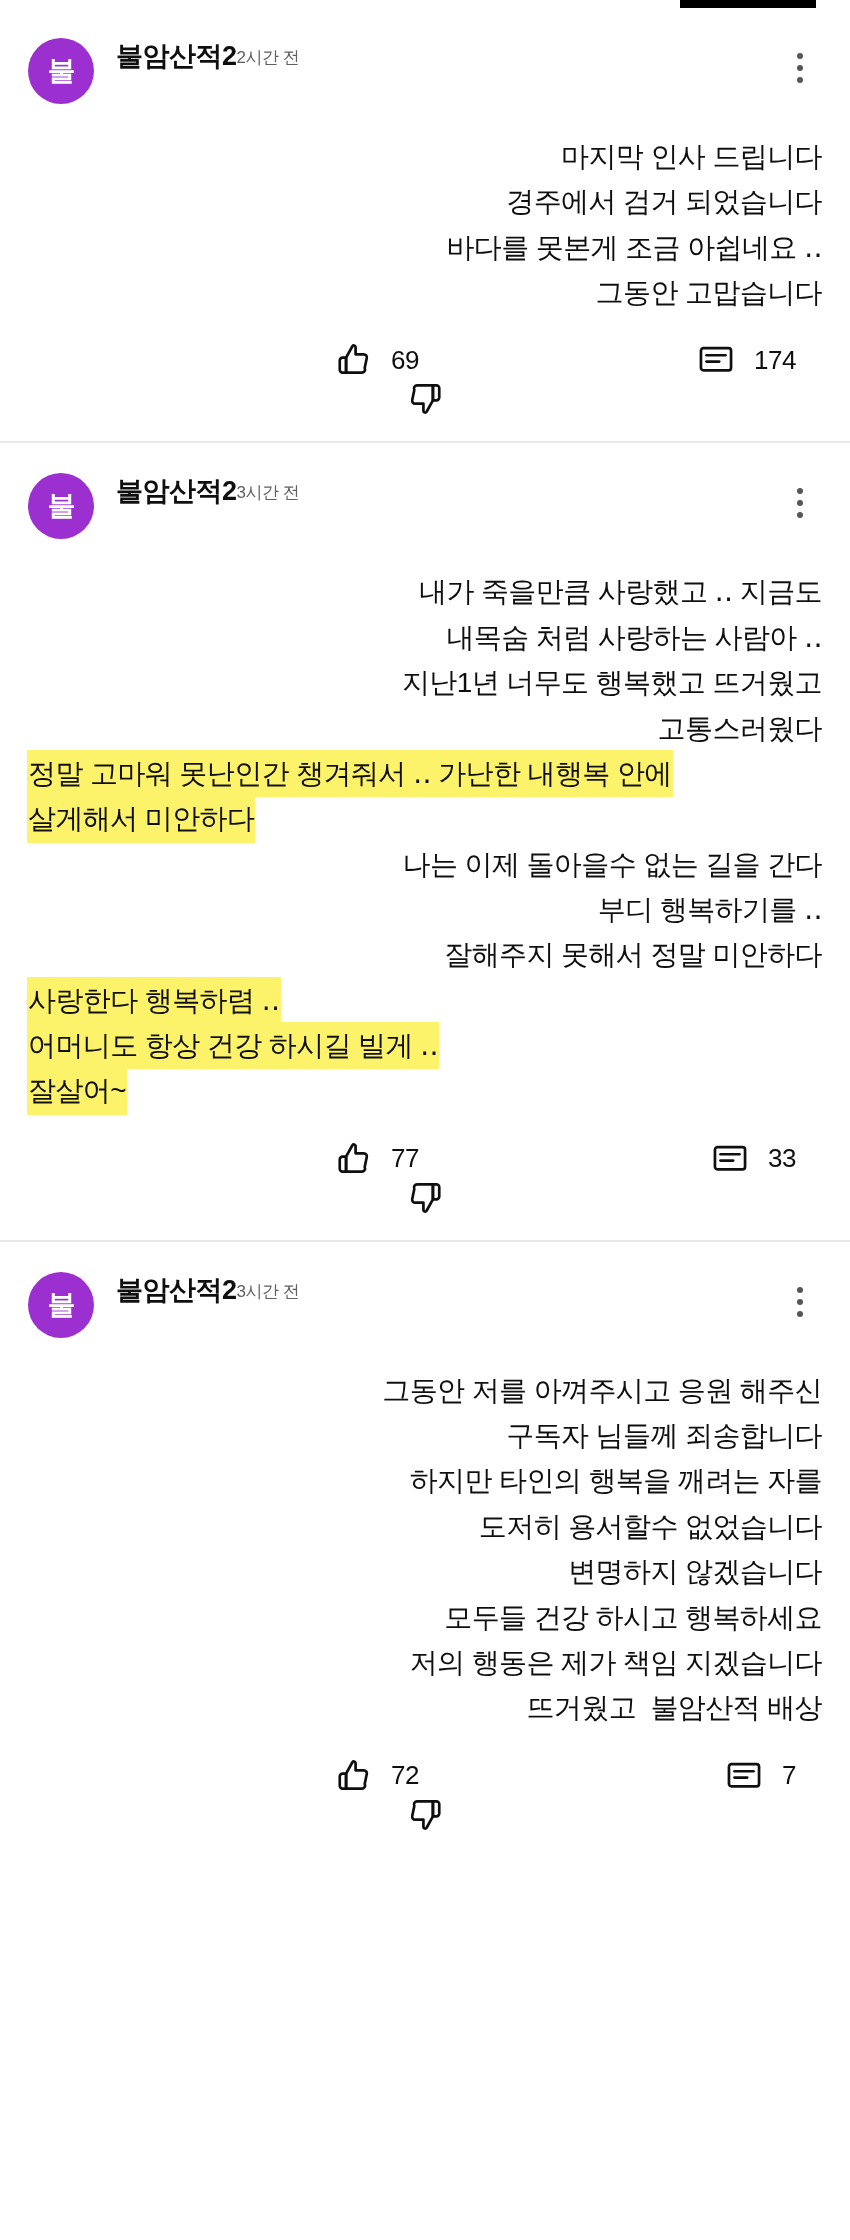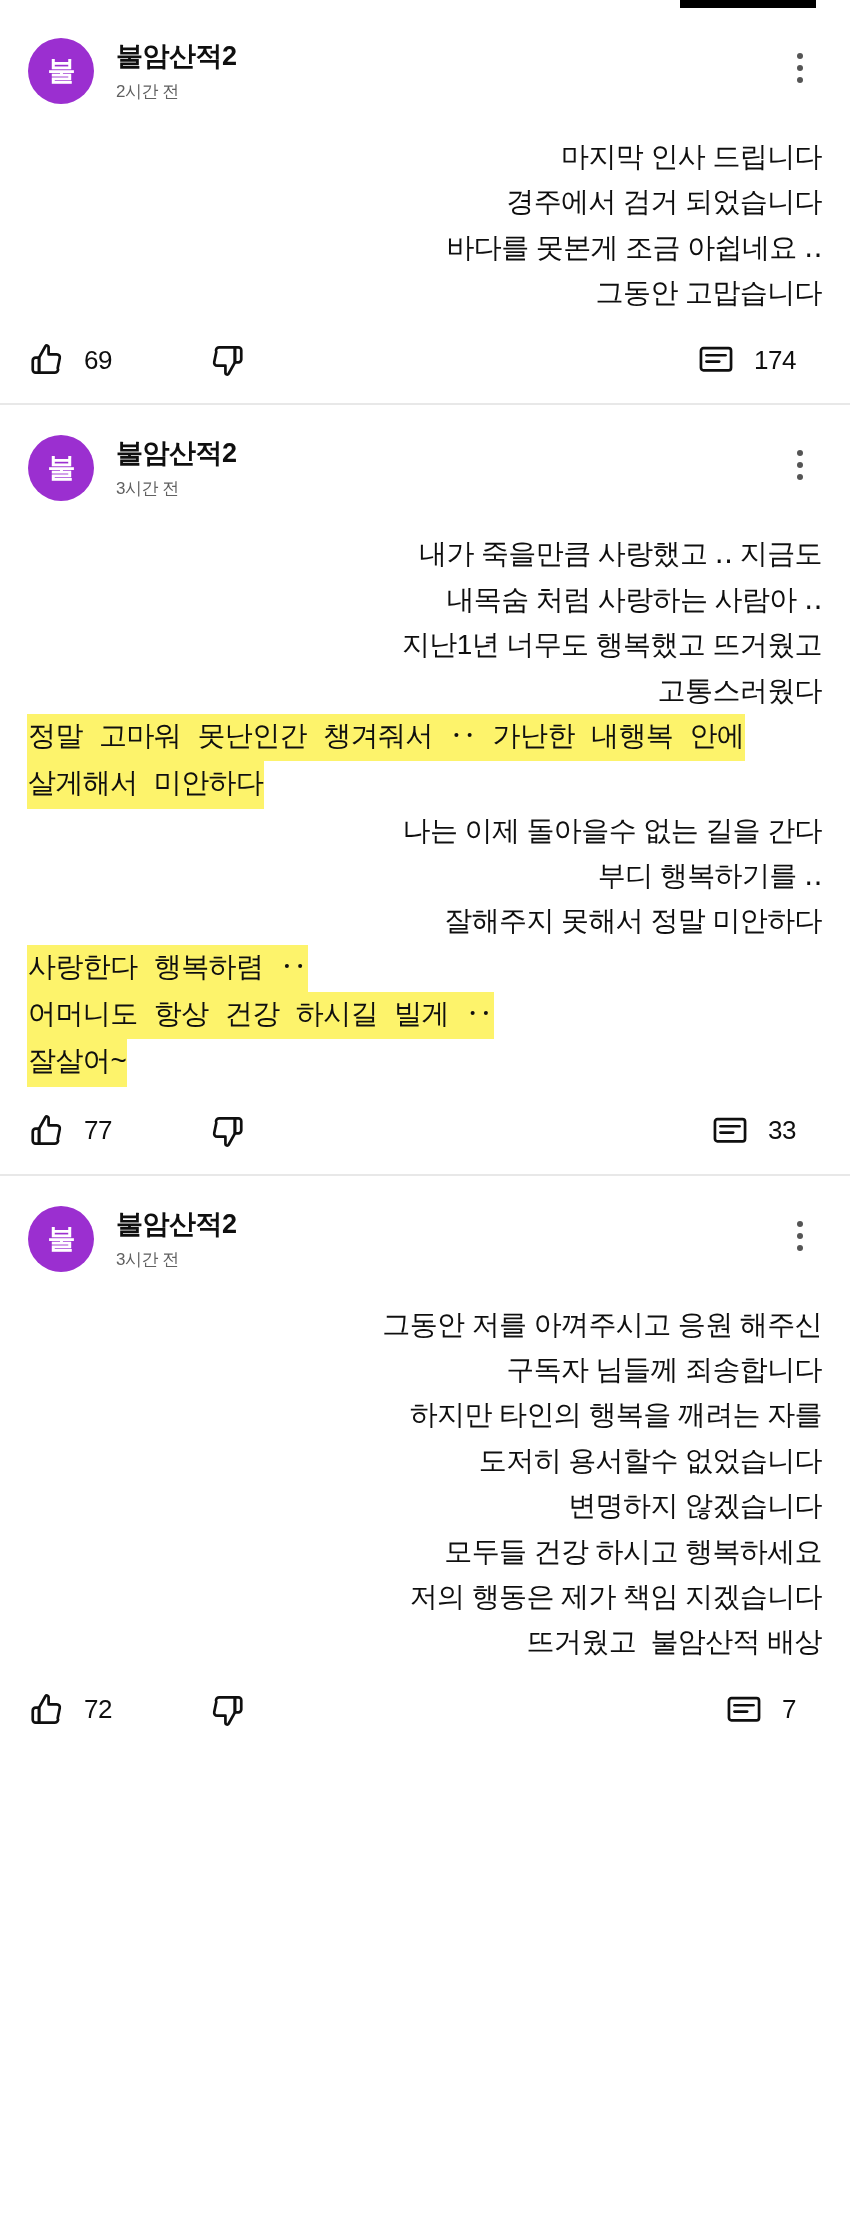--- a/index.html
+++ b/index.html
@@ -58,21 +58,21 @@
     justify-content: center;
     flex: 0 0 auto;
     letter-spacing: -1px;
   }
   .avatar-1 { background: #9b2fd0; }
   .avatar-2 { background: #9b2fd0; }
   .avatar-3 { background: #9b2fd0; }
   .header-text {
     margin-left: 22px;
     display: flex;
-    flex-direction: column;
+    flex-direction: row;
     justify-content: center;
     padding-top: 2px;
   }
   .channel-name {
     font-size: 27px;
     font-weight: 700;
     color: #0f0f0f;
     line-height: 1.25;
     letter-spacing: -0.5px;
   }
@@ -113,31 +113,31 @@
   .line {
     display: block;
     white-space: pre-wrap;
     text-align: right;
   }
   .line.hl {
     background: #fdf36b;
     box-shadow: 0 0 0 1px #fdf36b;
     display: inline-block;
     margin-bottom: 0;
-    font-family: Liberation Mono, monospace;
   }
   .line-wrap {
     display: block;
   }
   .actions {
     display: flex;
     align-items: center;
     margin-top: 26px;
     padding-bottom: 24px;
     position: relative;
+    flex-direction: column;
   }
   .action {
     display: flex;
     align-items: center;
     gap: 18px;
     cursor: pointer;
   }
   .action.like { margin-right: 96px; }
   .action.comment {
     position: absolute;

